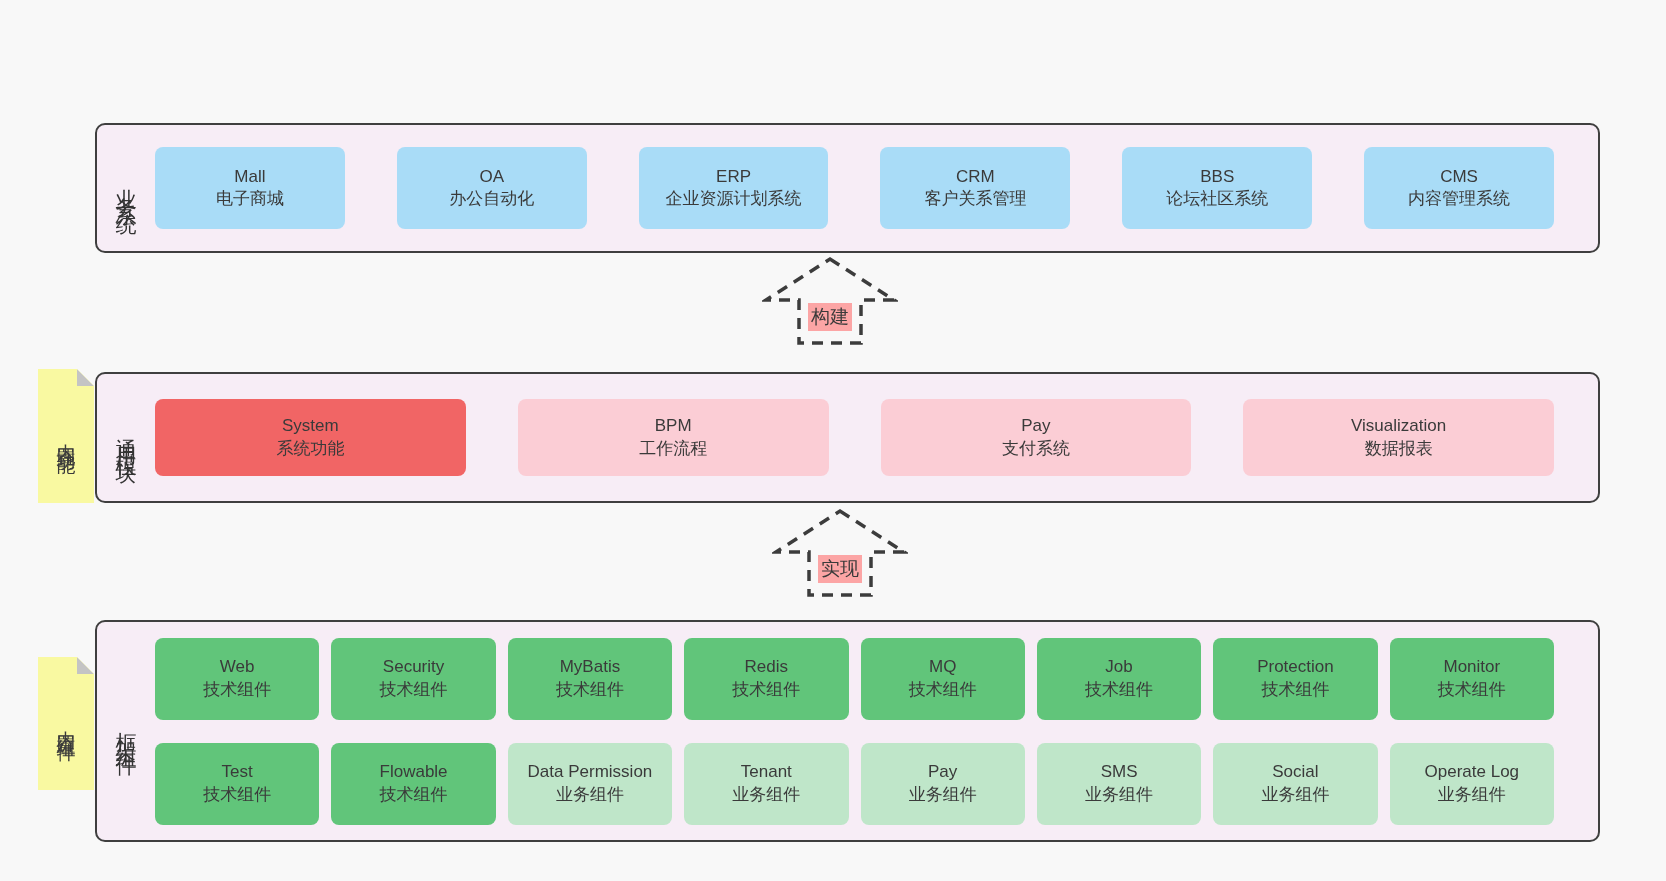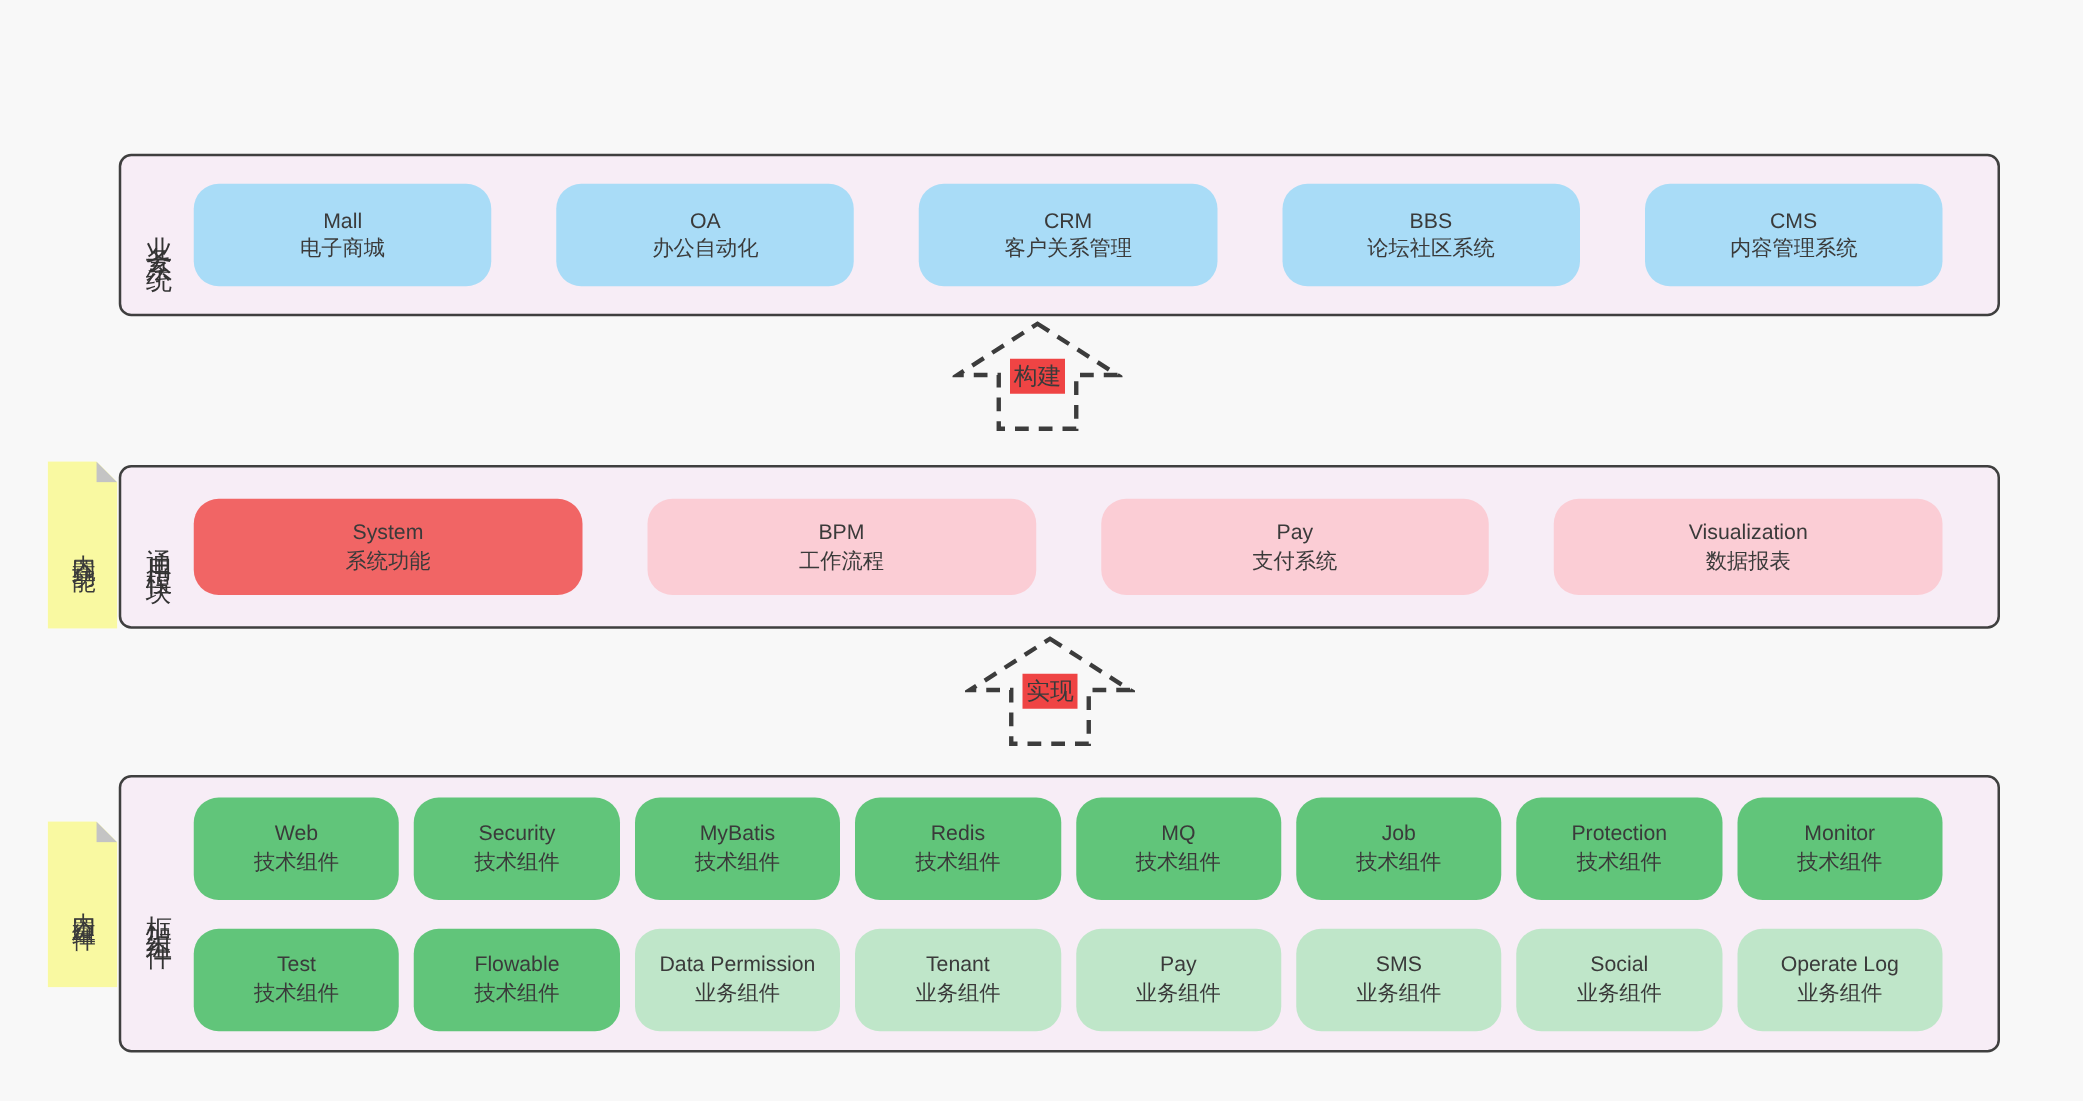--- a/index.html
+++ b/index.html
@@ -29,21 +29,21 @@
     font-size:21px; letter-spacing:0.38em; color:#333;
   }
   .boxes {
     flex:1; display:flex; gap:52px; align-items:center;
   }
   .boxes-grid {
     flex:1; display:grid; grid-template-columns:repeat(8,1fr);
     gap:23px 12px; align-items:center;
   }
   .box {
-    height:82px; border-radius:20px; flex:1;
+    height:82px; border-radius:8px; flex:1;
     display:flex; flex-direction:column; justify-content:center; align-items:center;
     text-align:center; font-size:17px; line-height:1.32;
     padding:2px 6px; box-sizing:border-box;
   }
   #band2 .box { height:77px; }
   .v-blue   { background:#a9dcf7; }
   .v-red    { background:#f16565; }
   .v-pink   { background:#fbcdd5; }
   .v-green  { background:#61c57a; }
   .v-lgreen { background:#bfe6c9; }
@@ -68,38 +68,42 @@
   }
 
   
   .arrow {
     position:absolute; width:136px; height:90px; z-index:2;
   }
   #arrow1 { left:762px; top:256px; }
   #arrow2 { left:772px; top:508px; }
   .arrow svg { display:block; width:100%; height:100%; }
   .arrow-label {
-    position:absolute; top:31px; left:50%; transform:translateX(-50%);
-    background:#ef4444; padding:1px 3px;
+    position:absolute; top:47px; left:50%; transform:translateX(-50%);
+    background:#fca5a5; padding:1px 3px;
     font-size:19px; color:#3a3a3a; white-space:nowrap;
   }
 </style>
 </head>
 <body>
 
 <div class="band" id="band1">
   <div class="band-label">业务系统</div>
   <div class="boxes">
     <div class="box v-blue">
       <span>Mall</span>
       <span>电子商城</span>
     </div>
     <div class="box v-blue">
       <span>OA</span>
       <span>办公自动化</span>
+    </div>
+    <div class="box v-blue">
+      <span>ERP</span>
+      <span>企业资源计划系统</span>
     </div>
     <div class="box v-blue">
       <span>CRM</span>
       <span>客户关系管理</span>
     </div>
     <div class="box v-blue">
       <span>BBS</span>
       <span>论坛社区系统</span>
     </div>
     <div class="box v-blue">

